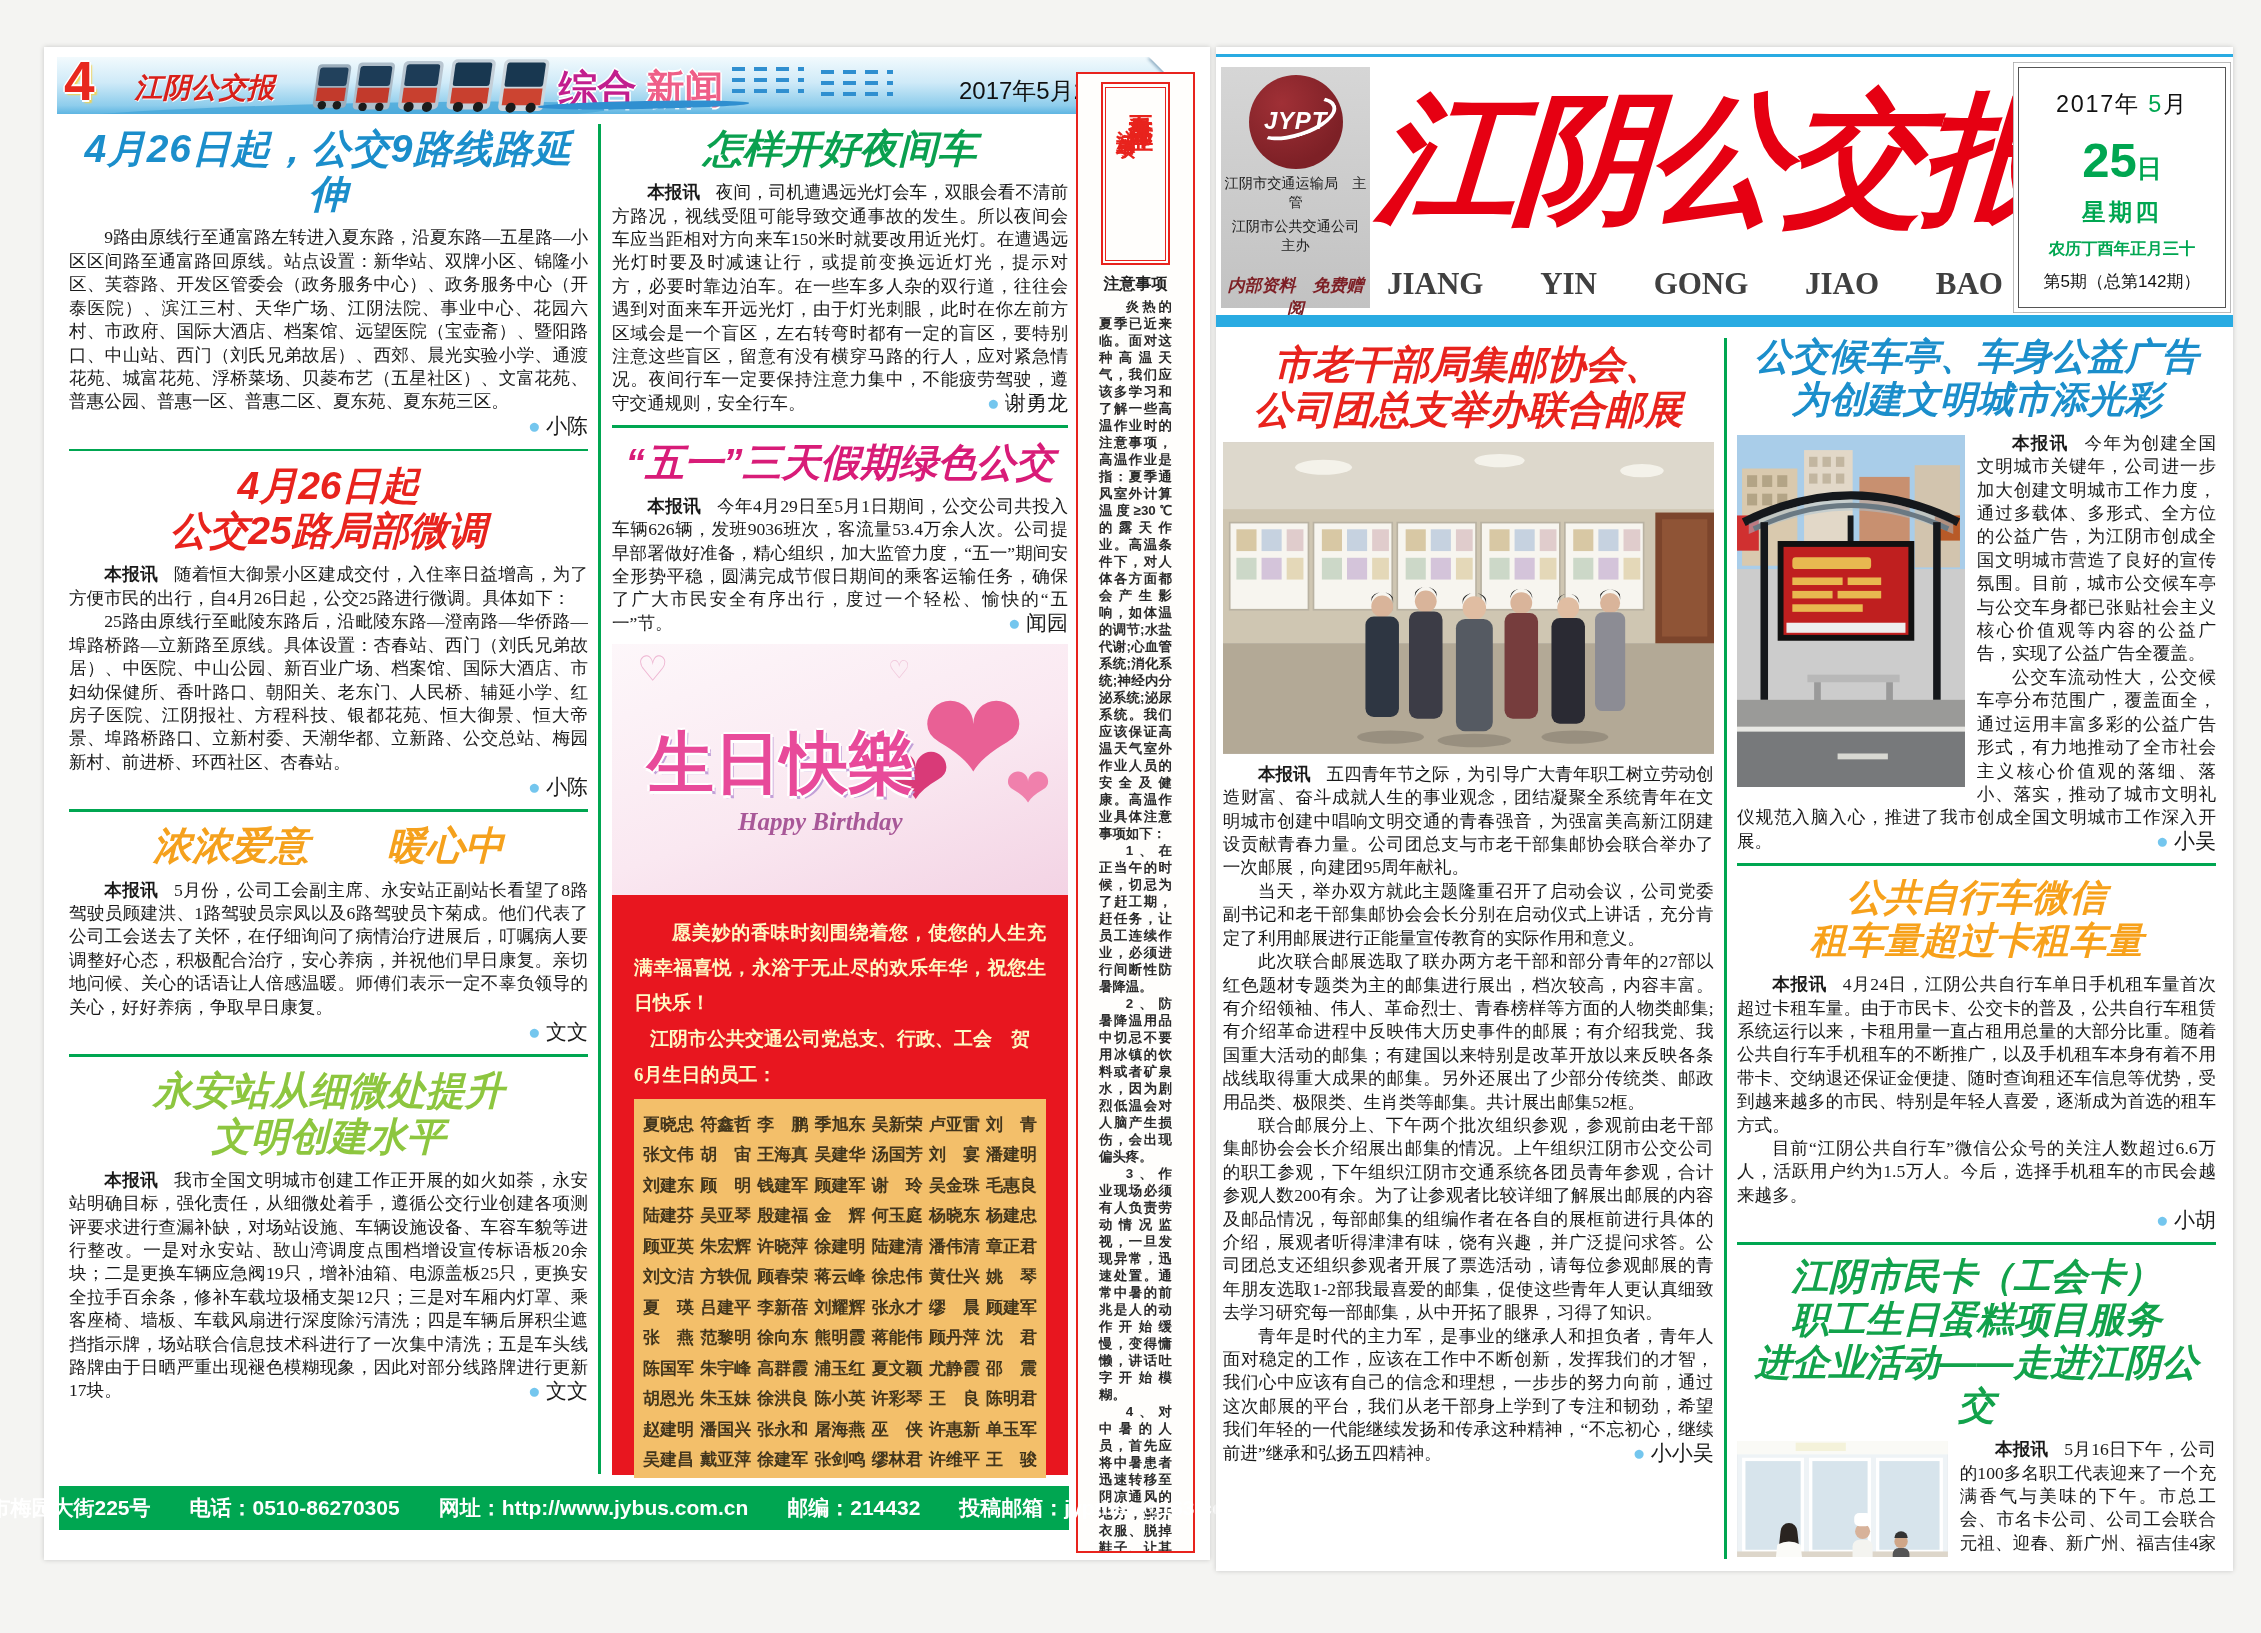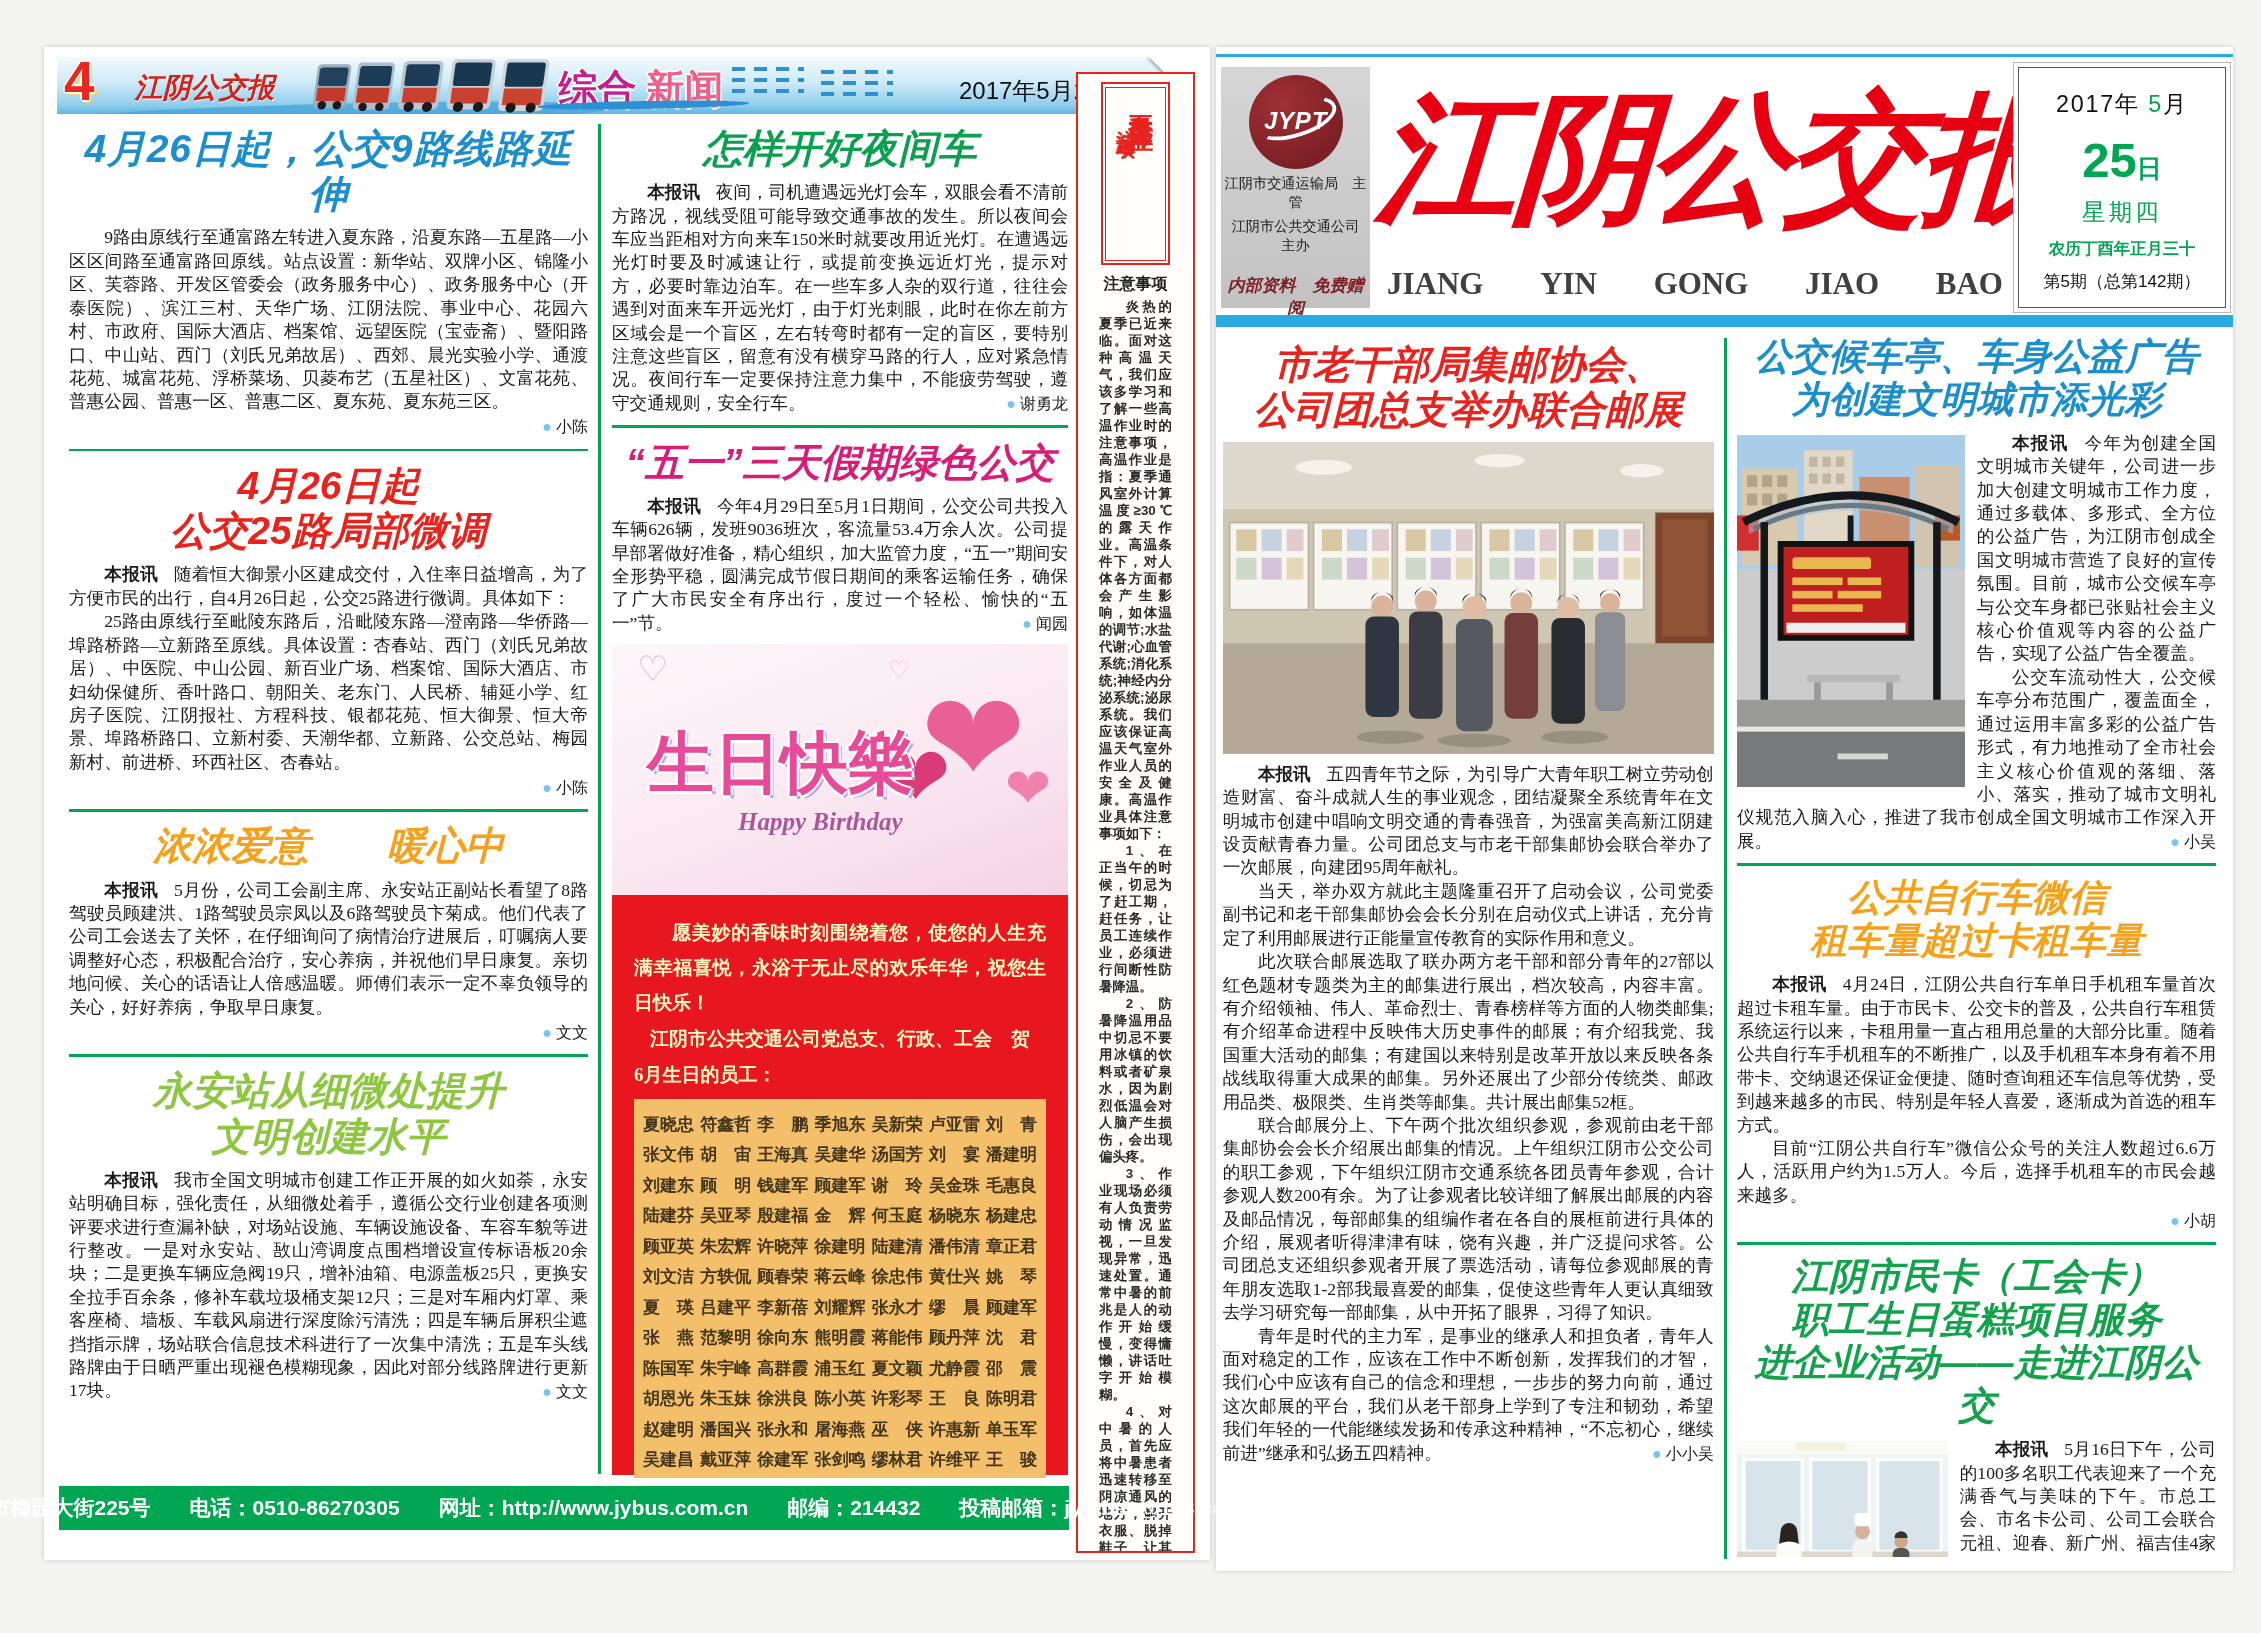--- a/index.html
+++ b/index.html
@@ -29,21 +29,21 @@
     -webkit-mask:repeating-linear-gradient(90deg,#000 0 13.4px,transparent 13.4px 22px);
             mask:repeating-linear-gradient(90deg,#000 0 13.4px,transparent 13.4px 22px);}
   .hdate{position:absolute;right:70px;top:18.4px;font-family:"Liberation Sans",sans-serif;font-size:24px;color:#111;}
   .fold{position:absolute;right:0;top:0;width:0;height:0;border-top:45px solid #ffffff;border-left:45px solid transparent;
     filter:drop-shadow(-1.7px 1.7px 1.7px rgba(40,90,130,.45));}
 
   
   .atitle{font-family:"Liberation Sans",sans-serif;font-weight:900;text-align:center;line-height:1.16;margin:5px 0 10px;font-style:italic;}
   .para{margin:0;text-align:justify;text-indent:2em;font-size:17.6px;line-height:23.4px;}
   .lead{font-family:"Liberation Sans",sans-serif;font-weight:800;margin-right:.9em;font-size:17.6px;}
-  .byline{text-align:right;font-size:16px;line-height:23.4px;margin-top:1.7px;}
+  .byline{text-align:right;font-size:21px;line-height:23.4px;margin-top:1.7px;}
   .byline::before{content:"● ";color:#74c6ee;}
   .byline.inline{margin-top:-23.4px;}
   .hr-green{height:2.5px;background:#00a651;margin:10px 0 11.7px;border:0;}
   .art{margin-bottom:1.7px;}
 
   #col1{position:absolute;left:25px;top:74px;width:519px;height:1357px;overflow:hidden;}
   .vline-green{position:absolute;width:2.5px;background:#00a651;}
   #vl-left{left:554px;top:77px;height:1350px;}
   #col2{position:absolute;left:568px;top:74px;width:456px;height:1357px;overflow:hidden;}
 
@@ -105,21 +105,21 @@
     transform:skewX(-3deg);white-space:nowrap;}
   #mast-pinyin{position:absolute;left:171px;top:219px;width:616px;display:flex;justify-content:space-between;
     color:#404040;font-weight:700;font-size:31px;}
   #datebox{position:absolute;left:802px;top:20px;width:208px;height:241px;box-sizing:border-box;background:#fff;
     border:1.7px solid #555;box-shadow:0 0 0 4.2px #fff,0 0 0 5px #aaa;text-align:center;
     font-family:"Liberation Sans",sans-serif;}
   #datebox .l1{font-size:23.4px;color:#111;margin-top:20px;letter-spacing:1.7px;}
   #datebox .green{color:#00a651;}
   #datebox .l2{font-size:25px;margin-top:11.7px;color:#00a651;font-weight:800;}
   #datebox .l2 .big{font-size:49px;}
-  #datebox .l3{font-size:23.4px;color:#00a651;font-weight:400;margin-top:8.4px;letter-spacing:3.3px;}
+  #datebox .l3{font-size:23.4px;color:#00a651;font-weight:700;margin-top:8.4px;letter-spacing:3.3px;}
   #datebox .l4{font-size:16.3px;color:#00a651;font-weight:700;margin-top:10px;}
   #datebox .l5{font-size:17px;color:#111;margin-top:10px;}
   #pr-cyanband{position:absolute;left:0;top:268px;width:100%;height:11.7px;background:#29abe2;}
 
   
   #vl-right{left:508px;top:291px;height:1221px;}
   #colL{position:absolute;left:6.7px;top:290px;width:491px;height:1226px;overflow:hidden;}
   #colR{position:absolute;left:521px;top:284px;width:479px;height:1226px;overflow:hidden;}
   .photo{display:block;background:#ccc;}
   .ph-left{float:left;margin:3.3px 11.7px 5px 0;}

